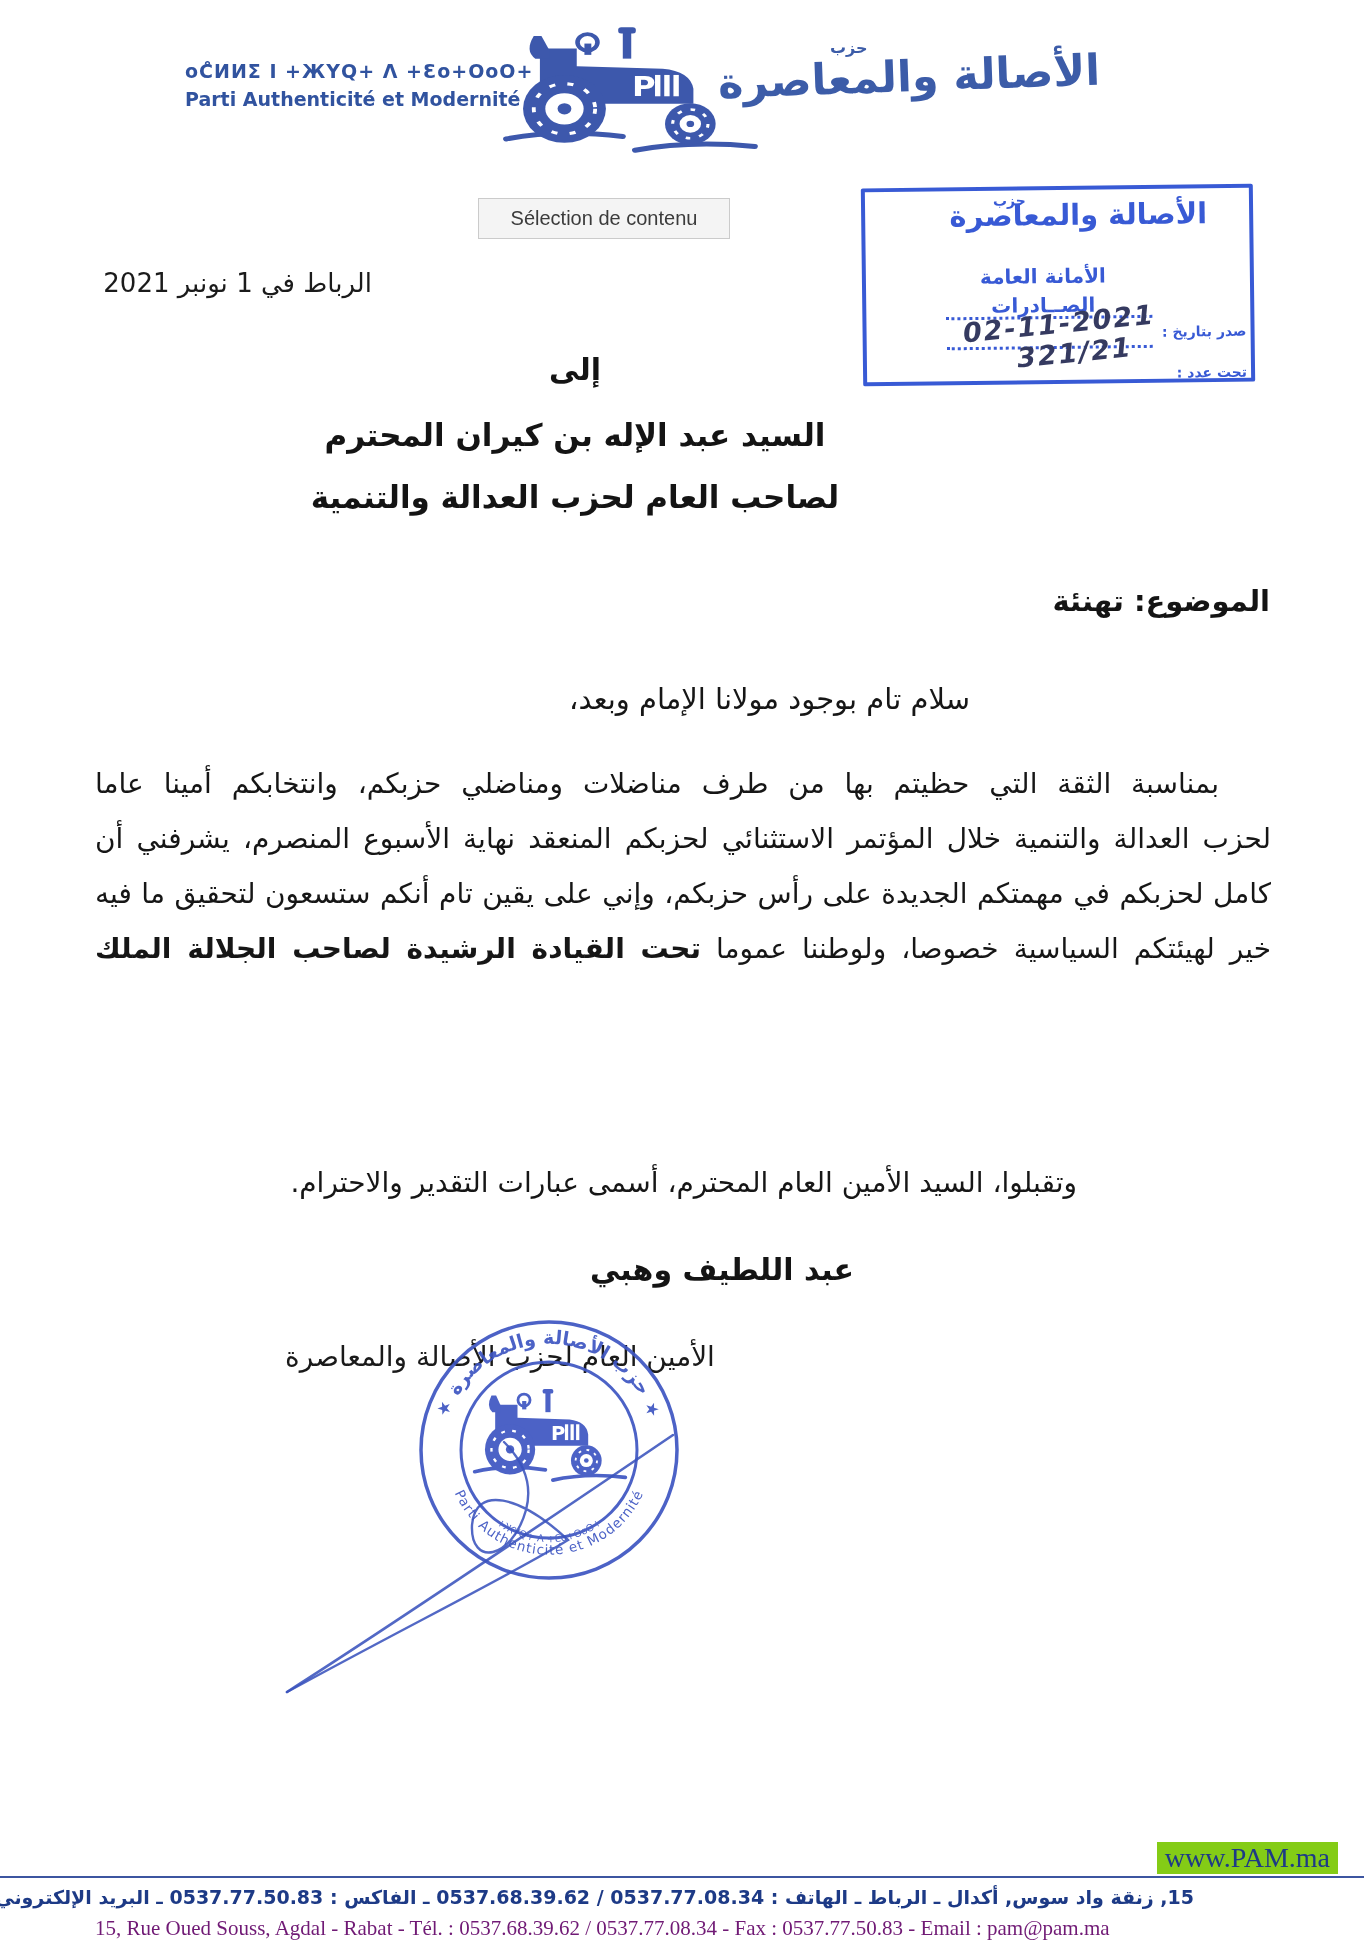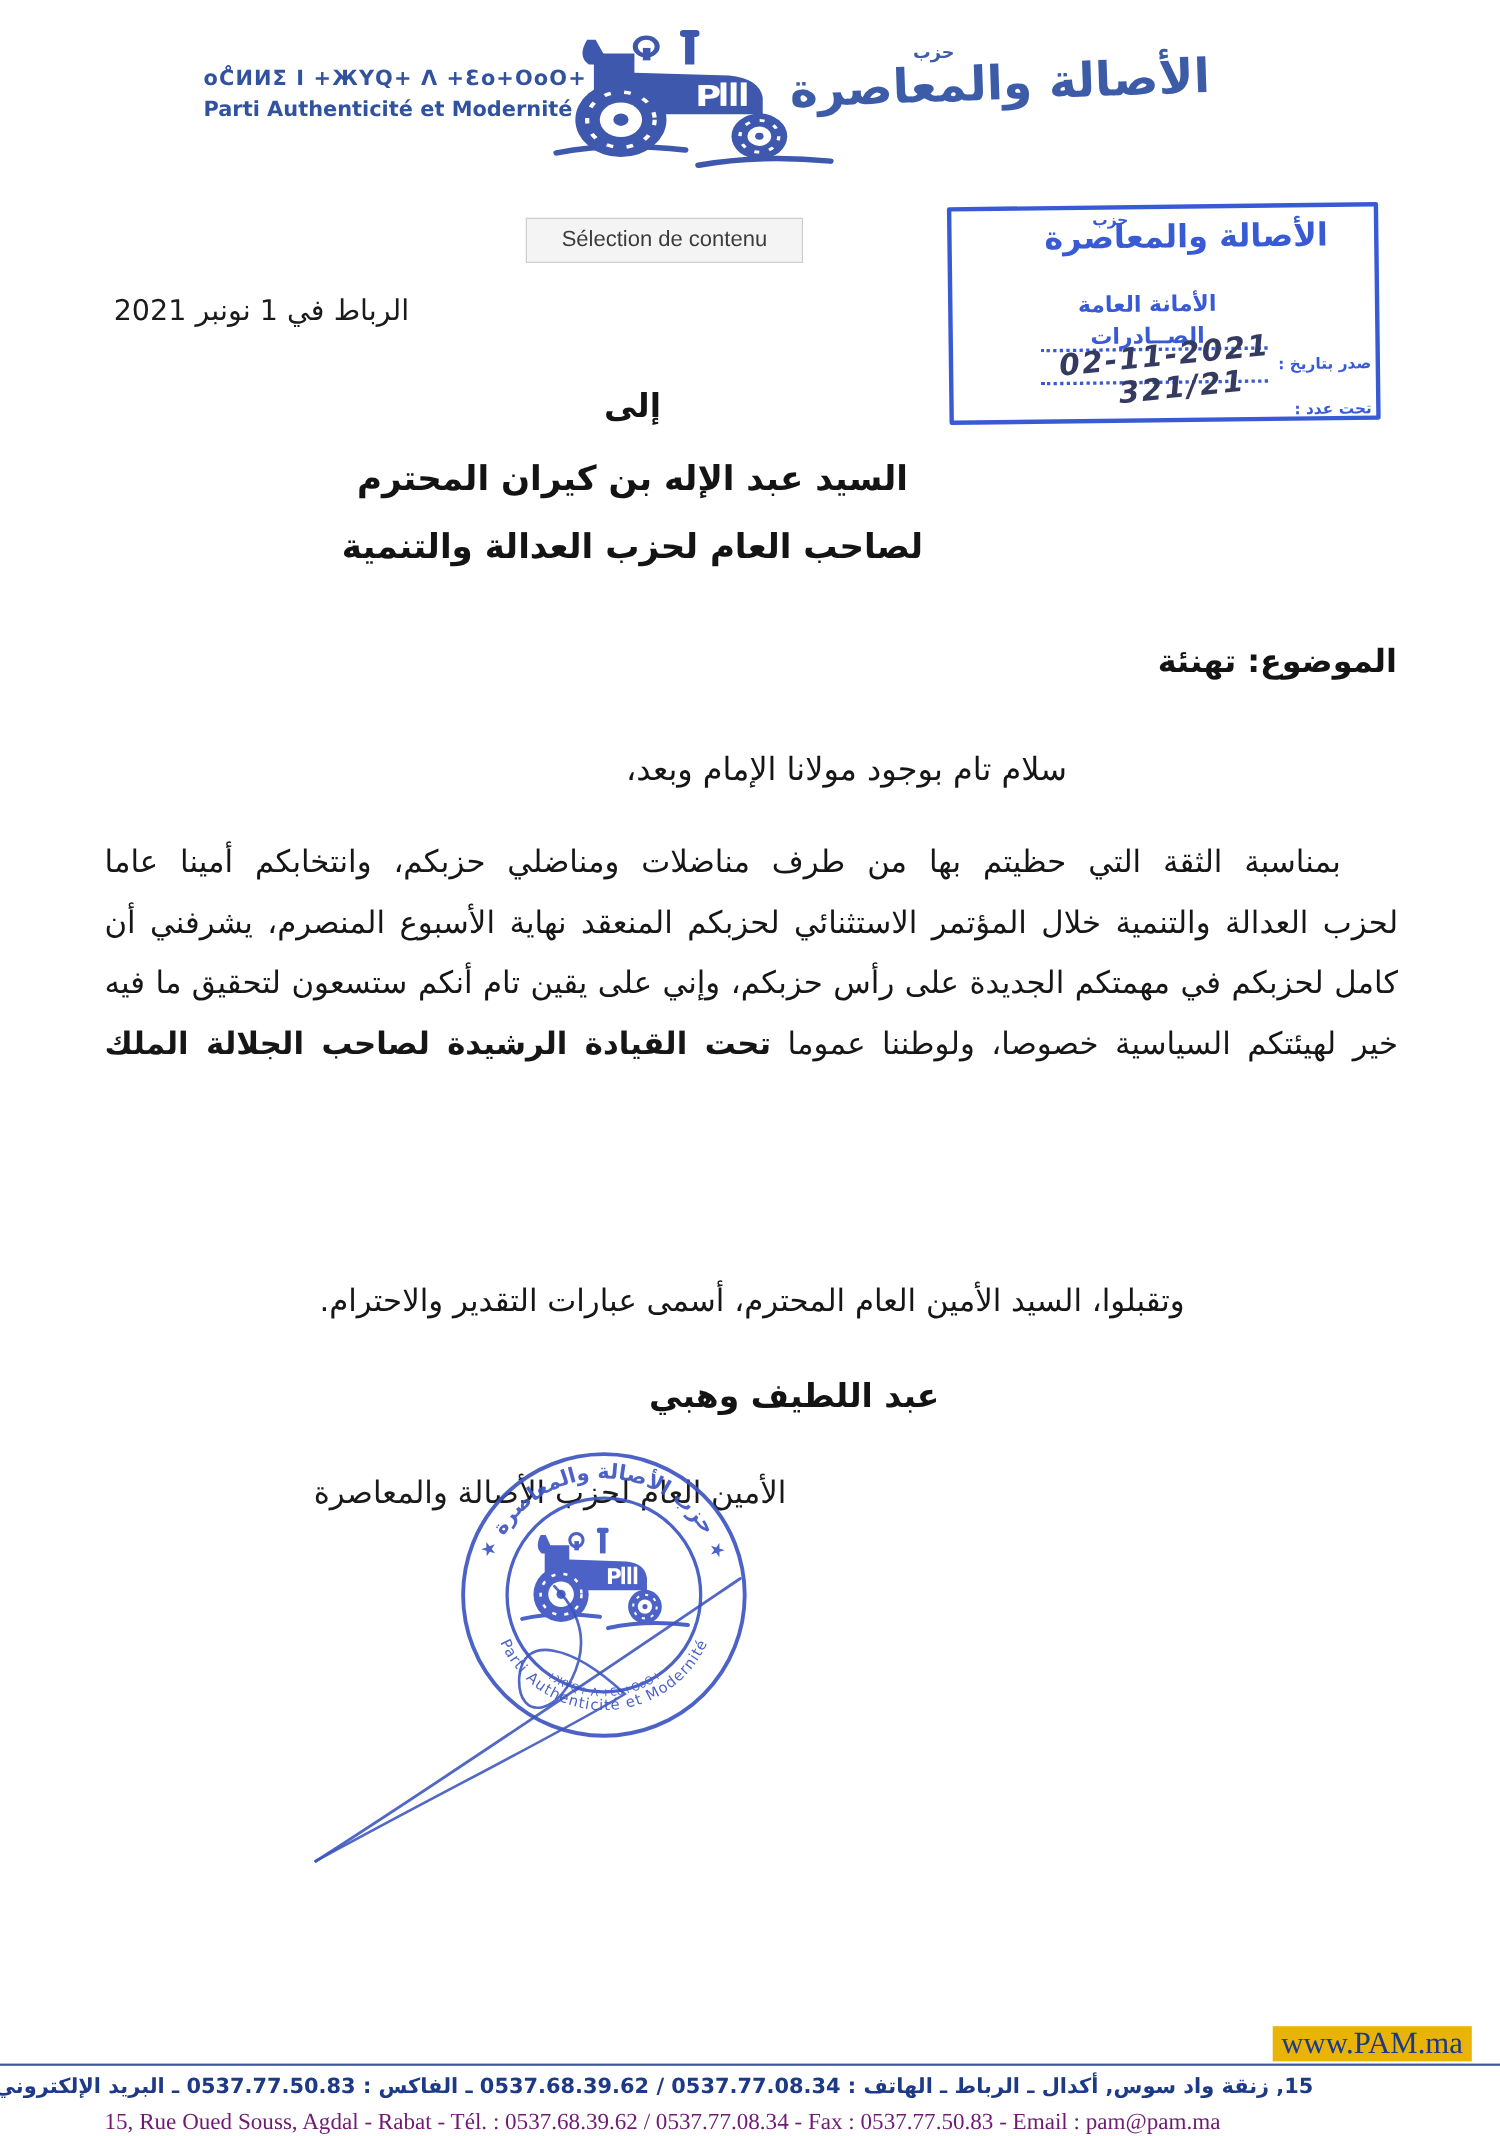--- a/index.html
+++ b/index.html
@@ -65,21 +65,21 @@
                font-size:30px;font-weight:bold;direction:rtl;color:#141414;white-space:nowrap;}
   .signer-title{position:absolute;left:500px;top:1340px;transform:translateX(-50%);
                 font-size:28px;direction:rtl;color:#1a1a1a;white-space:nowrap;}
 
   
   .roundstamp{position:absolute;left:415px;top:1316px;width:268px;height:268px;opacity:.92;}
   .flourish{position:absolute;left:220px;top:1390px;width:480px;height:320px;}
 
   
   .rule{position:absolute;left:0;right:0;top:1876px;border-top:2px solid #3c55a0;z-index:1;}
-  .site{position:absolute;right:26px;top:1842px;z-index:2;background:#eab308;padding:0 8px;
+  .site{position:absolute;right:26px;top:1842px;z-index:2;background:#84cc16;padding:0 8px;
         font-family:"Liberation Serif",serif;font-size:28px;color:#1d3a86;}
   .addr-ar{position:absolute;right:170px;top:1886px;font-size:19px;font-weight:bold;
            color:#1d3a86;direction:rtl;white-space:nowrap;}
   .addr-fr{position:absolute;left:95px;top:1916px;font-family:"Liberation Serif",serif;
            font-size:21px;color:#701a75;white-space:nowrap;}
 </style>
 </head>
 <body>
 
 <div class="page">

